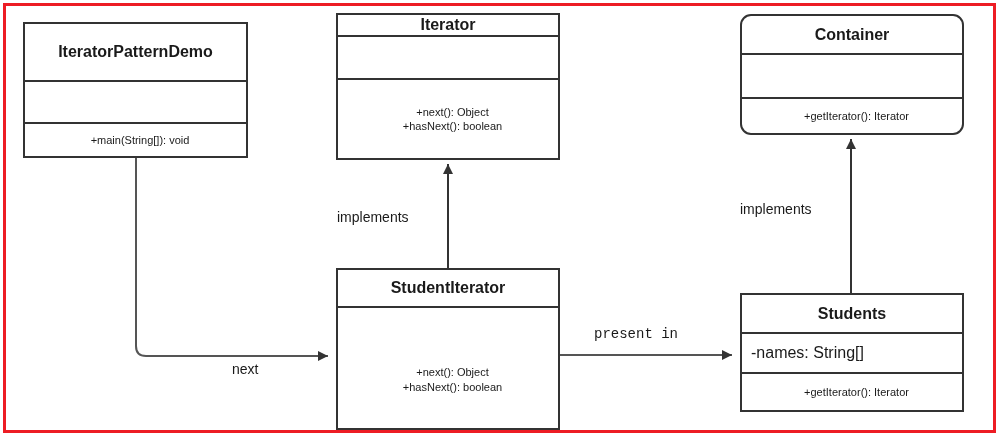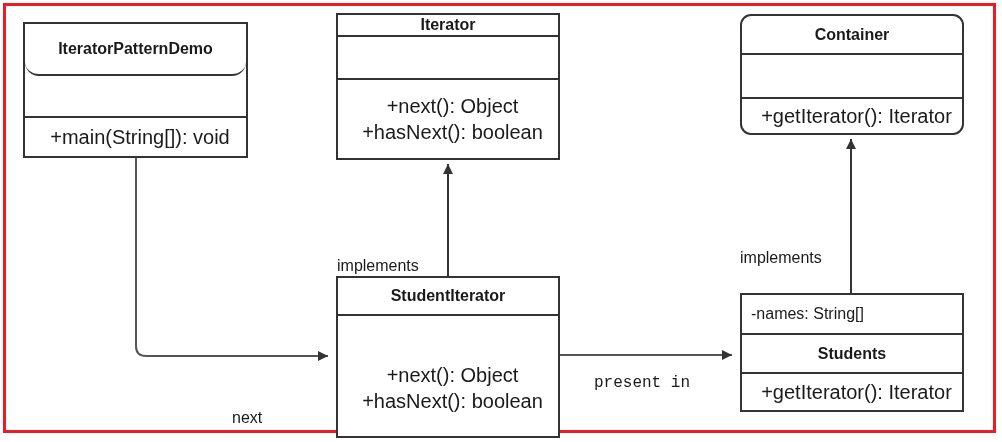--- a/index.html
+++ b/index.html
@@ -46,34 +46,33 @@
     font-size: 16px;
     border-bottom: 2px solid #333333;
   }
   .uml-attrs {
     border-bottom: 2px solid #333333;
     padding-left: 9px;
     font-size: 16px;
   }
   .uml-methods {
     padding-left: 9px;
-    font-size: 20px;
+    font-size: 11px;
   }
   .uml-lines {
     display: flex;
     flex-direction: column;
     justify-content: center;
     line-height: 1.30;
   }
   .edge-label {
     position: absolute;
-    font-size: 16px;
+    font-size: 14px;
     color: #1a1a1a;
     white-space: nowrap;
-    margin-top: 48px;
   }
   svg.connectors {
     position: absolute;
     left: 0;
     top: 0;
     width: 1002px;
     height: 442px;
     overflow: visible;
   }
 </style>
@@ -97,21 +96,21 @@
     <path d="M 136,158 L 136,346 Q 136,356 146,356 L 328,356" fill="none" stroke="#555555" stroke-width="2" marker-end="url(#arrow-tri)"></path>
 
     <line x1="448" y1="280" x2="448" y2="164" stroke="#333333" stroke-width="2" marker-end="url(#arrow-tri)"></line>
 
     <line x1="851" y1="293" x2="851" y2="139" stroke="#333333" stroke-width="2" marker-end="url(#arrow-tri)"></line>
 
     <line x1="560" y1="355" x2="732" y2="355" stroke="#555555" stroke-width="2" marker-end="url(#arrow-tri)"></line>
   </svg>
 
   <div class="uml-class" style="left:23px; top:22px; width:225px; height:136px;">
-    <div class="uml-row uml-title" style="height:52px;border-radius:14px;">IteratorPatternDemo</div>
+    <div class="uml-row uml-title" style="height:58px;">IteratorPatternDemo</div>
     <div class="uml-row uml-attrs" style="height:42px;"></div>
     <div class="uml-row uml-methods uml-lines" style="flex:1;text-align:center;">
       <span>+main(String[]): void</span>
     </div>
   </div>
 
   <div class="uml-class" style="left:336px; top:13px; width:224px; height:147px;">
     <div class="uml-row uml-title" style="height:22px;">Iterator</div>
     <div class="uml-row uml-attrs" style="height:43px;"></div>
     <div class="uml-row uml-methods uml-lines" style="flex:1;">
@@ -121,33 +120,33 @@
   </div>
 
   <div class="uml-class" style="left:740px; top:14px; width:224px; height:121px;border-radius:11px;">
     <div class="uml-row uml-title" style="height:39px;">Container</div>
     <div class="uml-row uml-attrs" style="height:44px;"></div>
     <div class="uml-row uml-methods uml-lines" style="flex:1;">
       <span>+getIterator(): Iterator</span>
     </div>
   </div>
 
-  <div class="uml-class" style="left:336px; top:276px; width:224px; height:162px;gap:23px;">
+  <div class="uml-class" style="left:336px; top:268px; width:224px; height:162px;gap:23px;">
     <div class="uml-row uml-title" style="height:38px;">StudentIterator</div>
     <div class="uml-row uml-methods uml-lines" style="flex:1;">
       <span>+next(): Object</span>
       <span>+hasNext(): boolean</span>
     </div>
   </div>
 
   <div class="uml-class" style="left:740px; top:293px; width:224px; height:119px;">
+    <div class="uml-row uml-title" style="height:39px;">Students</div>
     <div class="uml-row uml-attrs" style="height:40px;">
       <span>-names: String[]</span>
     </div>
-    <div class="uml-row uml-title" style="height:39px;">Students</div>
     <div class="uml-row uml-methods uml-lines" style="flex:1;">
       <span>+getIterator(): Iterator</span>
     </div>
   </div>
 
   <div class="edge-label" style="left:337px; top:209px;">implements</div>
 
   <div class="edge-label" style="left:740px; top:201px;">implements</div>
 
   <div class="edge-label" style="left:232px; top:361px;">next</div>

